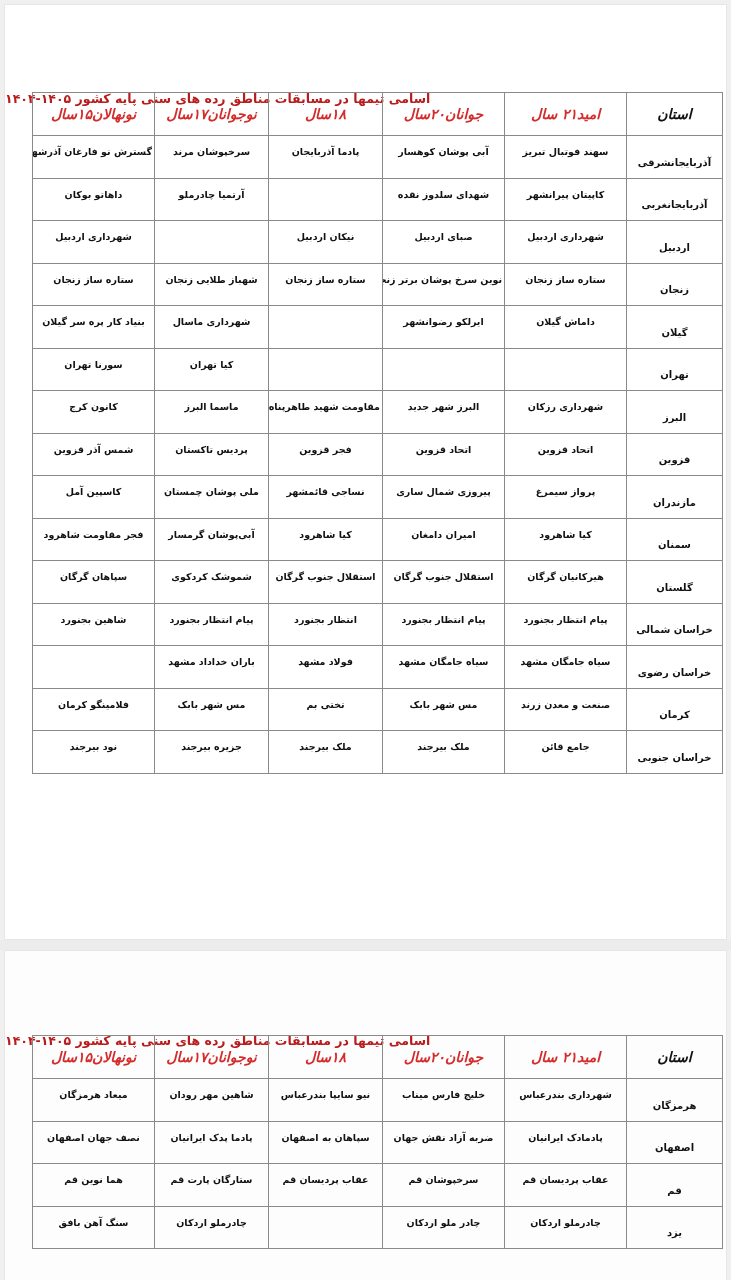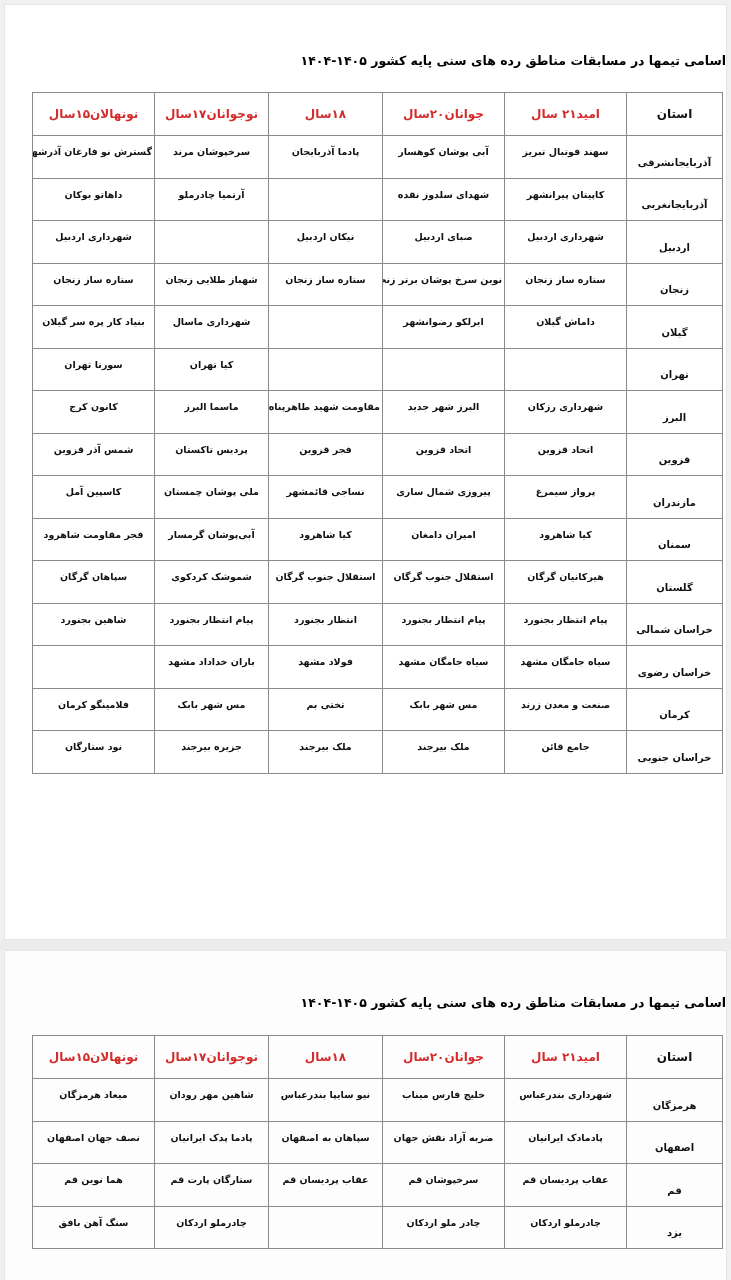--- a/index.html
+++ b/index.html
@@ -12,40 +12,40 @@
   .page {
     position: absolute; left: 4px; width: 723px;
     background: #ffffff;
     border: 1px solid #e6e6e6;
     box-sizing: border-box;
   }
   #page1 { top: 4px; height: 936px; }
   #page2 { top: 950px; height: 340px; background: #fdfdfd; }
   .doc-title {
     position: absolute; left: 0; right: 0;
-    text-align: right; direction: rtl;
-    font-weight: bold; font-size: 12.5px; color: #000000;
+    text-align: left; direction: rtl;
+    font-weight: bold; font-size: 12.5px; color: #b91c1c; margin-top: 38px;
   }
   #page1 .doc-title { top: 48px; }
   #page2 .doc-title { top: 44px; }
   table.teams {
     position: absolute; left: 27px;
     border-collapse: collapse; direction: rtl;
     table-layout: fixed; width: 661px;
   }
   #page1 table.teams { top: 87px; }
   #page2 table.teams { top: 84px; }
   table.teams td, table.teams th {
     border: 1px solid #8a8a8a;
     text-align: center; vertical-align: middle;
     font-size: 9.5px; font-weight: bold; color: #111;
     padding: 0 2px; overflow: hidden; white-space: nowrap;
   }
   table.teams th {
-    height: 42px; font-size: 12px; color: #d42b2b;
+    height: 42px; font-size: 14px; color: #d42b2b; font-style: italic;
   }
   table.teams th.col-province { color: #111; }
   table.teams td.province {
     font-size: 10px; vertical-align: bottom; padding-bottom: 10px;
   }
   table.teams td.cell { vertical-align: top; padding-top: 10px; }
   table.teams tr.row { height: 42.5px; }
   .c0 { width: 91px; }
   .c1 { width: 117px; }
   .c2 { width: 117px; margin-top: 26px; }
@@ -185,21 +185,21 @@
           <td class="cell">تختی بم</td>
           <td class="cell">مس شهر بابک</td>
           <td class="cell">فلامینگو کرمان</td>
         </tr>
         <tr class="row">
           <td class="province">خراسان جنوبی</td>
           <td class="cell">جامع قائن</td>
           <td class="cell">ملک بیرجند</td>
           <td class="cell">ملک بیرجند</td>
           <td class="cell">جزیره بیرجند</td>
-          <td class="cell">نود ستارگان</td>
+          <td class="cell">نود بیرجند</td>
         </tr>
       </tbody>
   </table>
 </div>
 
 <div class="page-shadow"></div>
 
 <div class="page" id="page2">
   <div class="doc-title">اسامی تیمها  در مسابقات مناطق رده های سنی پایه کشور ۱۴۰۵-۱۴۰۴</div>
   <table class="teams">

